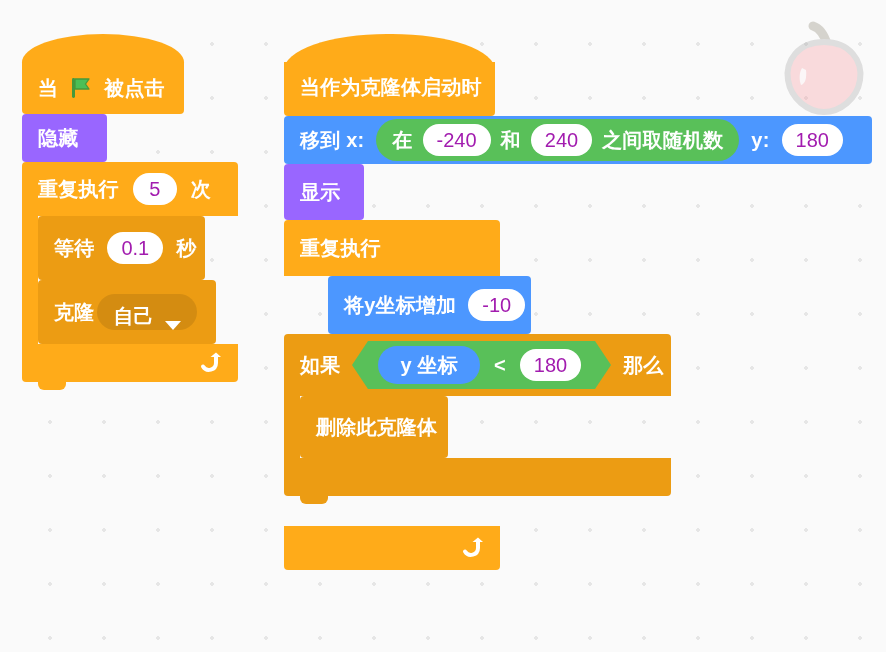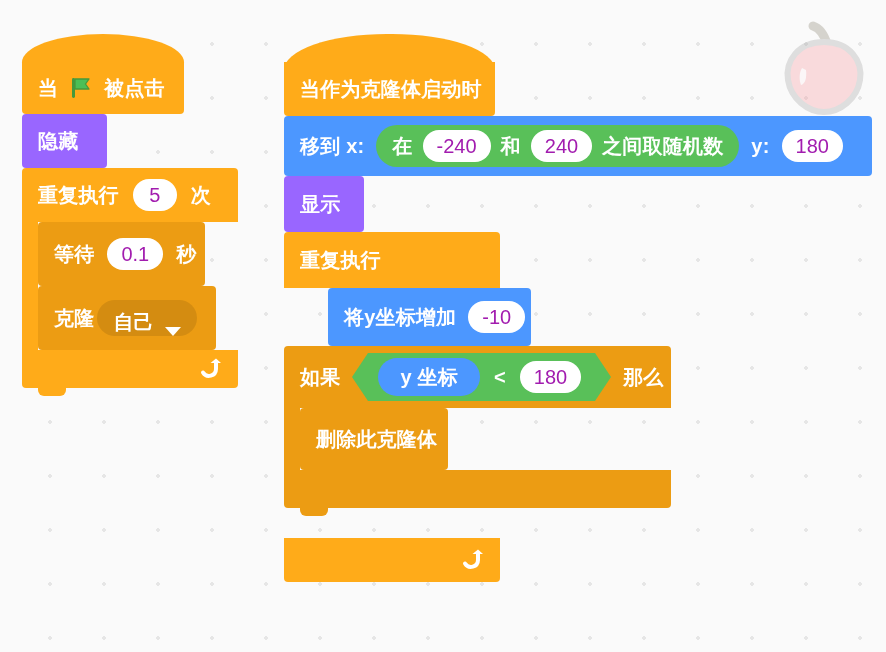--- a/index.html
+++ b/index.html
@@ -215,21 +215,21 @@
         <svg width="26" height="26" viewBox="0 0 26 26" aria-hidden="true">
           <rect x="4" y="3" width="3" height="20" rx="1.4" fill="#45993d"></rect>
           <path d="M7 4 H21 L17.5 9 L21 14 H7 Z" fill="#4cbf56" stroke="#45993d" stroke-width="1.3" stroke-linejoin="round"></path>
         </svg>
       </span>
       <span class="lbl">被点击</span>
     </div>
     <div class="notch" style="background:#ffab19;"></div>
   </div>
 
-  <div class="blk c-looks" style="width:85px; height:54px; margin-top:0;">
+  <div class="blk c-looks" style="width:85px; height:48px; margin-top:0;">
     <span class="lbl">隐藏</span>
     <div class="notch" style="background:#9966ff;"></div>
   </div>
 
   <div class="cblock" style="width:216px;">
     <div class="c-top c-control" style="width:216px; height:54px;">
       <div style="display:flex; align-items:center; gap:14px;">
         <span class="lbl">重复执行</span>
         <span class="oval">5</span>
         <span class="lbl">次</span>
@@ -269,27 +269,27 @@
           <path d="M14.5 7 L20 2.5 L25 7 Z" fill="#ffffff"></path>
         </svg>
       </span>
       <div class="notch" style="background:#ffab19;"></div>
     </div>
   </div>
 </div>
 
 <div class="stack" style="left:284px; top:62px;">
 
-  <div class="blk c-control" style="width:211px; height:54px; border-radius:0 0 4px 4px; position:relative;">
+  <div class="blk c-control" style="width:211px; height:54px; border-radius:0 0 4px 4px; position:relative;font-family:Liberation Mono, monospace;">
     <div class="hat-cap"></div>
     <span class="lbl" style="position:relative; z-index:1;">当作为克隆体启动时</span>
     <div class="notch" style="background:#ffab19;"></div>
   </div>
 
-  <div class="blk c-motion" style="width:588px; height:60px;">
+  <div class="blk c-motion" style="width:588px; height:48px;">
     <div style="display:flex; align-items:center; gap:12px;">
       <span class="lbl">移到 x:</span>
       <span class="reporter" style="height:42px;">
         <span class="lbl">在</span>
         <span class="oval">-240</span>
         <span class="lbl">和</span>
         <span class="oval">240</span>
         <span class="lbl">之间取随机数</span>
       </span>
       <span class="lbl">y:</span>

